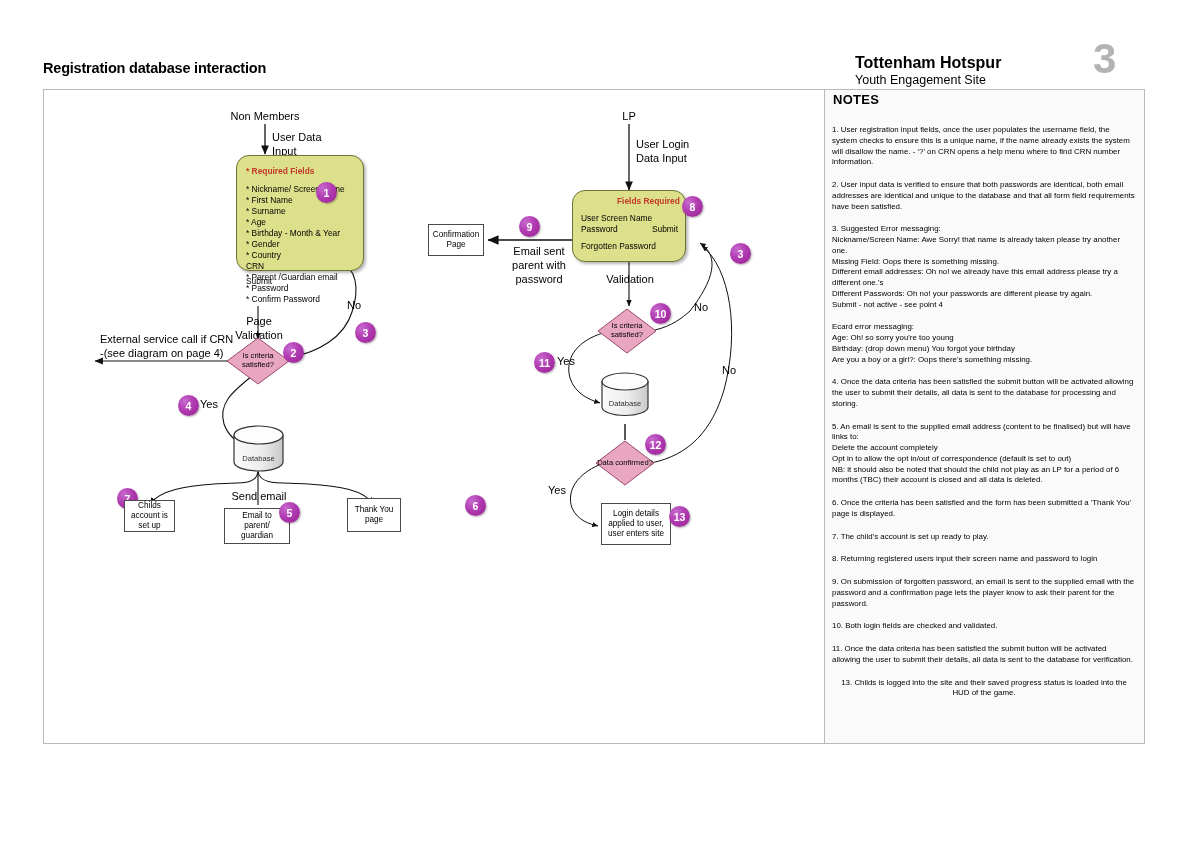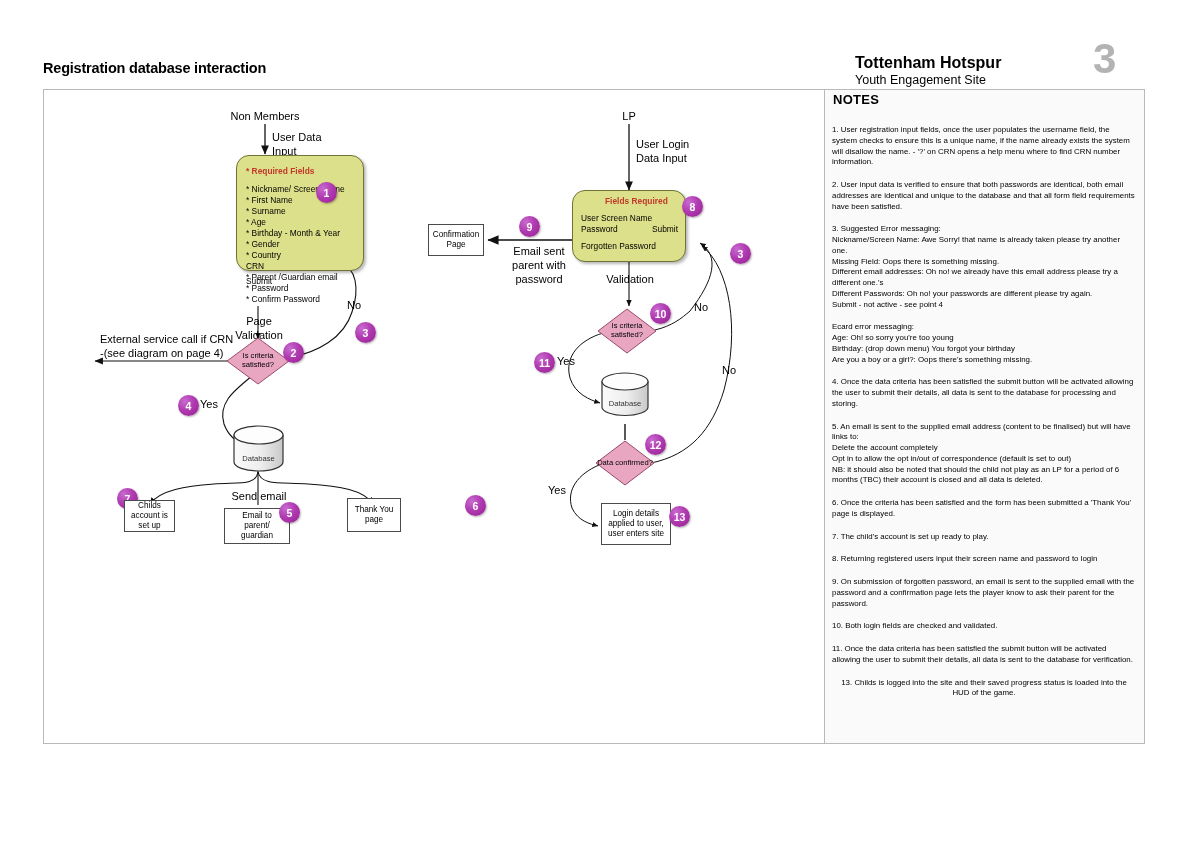--- a/index.html
+++ b/index.html
@@ -198,21 +198,21 @@
   <div class="badge" style="left:279px;top:502px;">5</div>
 
   <div class="node rect" style="left:347px;top:498px;width:54px;height:34px;white-space:pre-line;">Thank You
 page</div>
 
   <div class="lbl" style="left:609px;top:110px;width:40px;">LP</div>
   <div class="lbl left" style="left:636px;top:138px;width:80px;">User Login
 Data Input</div>
 
   <div class="node formbox" style="left:572px;top:190px;width:114px;height:72px;">
-    <div class="req" style="position:absolute;left:12px;top:5px;padding-left:20px;">Fields Required</div>
+    <div class="req" style="position:absolute;left:24px;top:5px;padding-left:20px;">Fields Required</div>
     <div class="txt" style="position:absolute;left:8px;top:22px;">User Screen Name</div>
     <div class="txt" style="position:absolute;left:8px;top:33px;">Password</div>
     <div class="txt" style="position:absolute;right:7px;top:33px;">Submit</div>
     <div class="txt" style="position:absolute;left:8px;top:50px;">Forgotten Password</div>
   </div>
   <div class="badge" style="left:682px;top:196px;">8</div>
   <div class="badge" style="left:730px;top:243px;">3</div>
 
   <div class="node rect" style="left:428px;top:224px;width:56px;height:32px;white-space:pre-line;">Confirmation
 Page</div>

